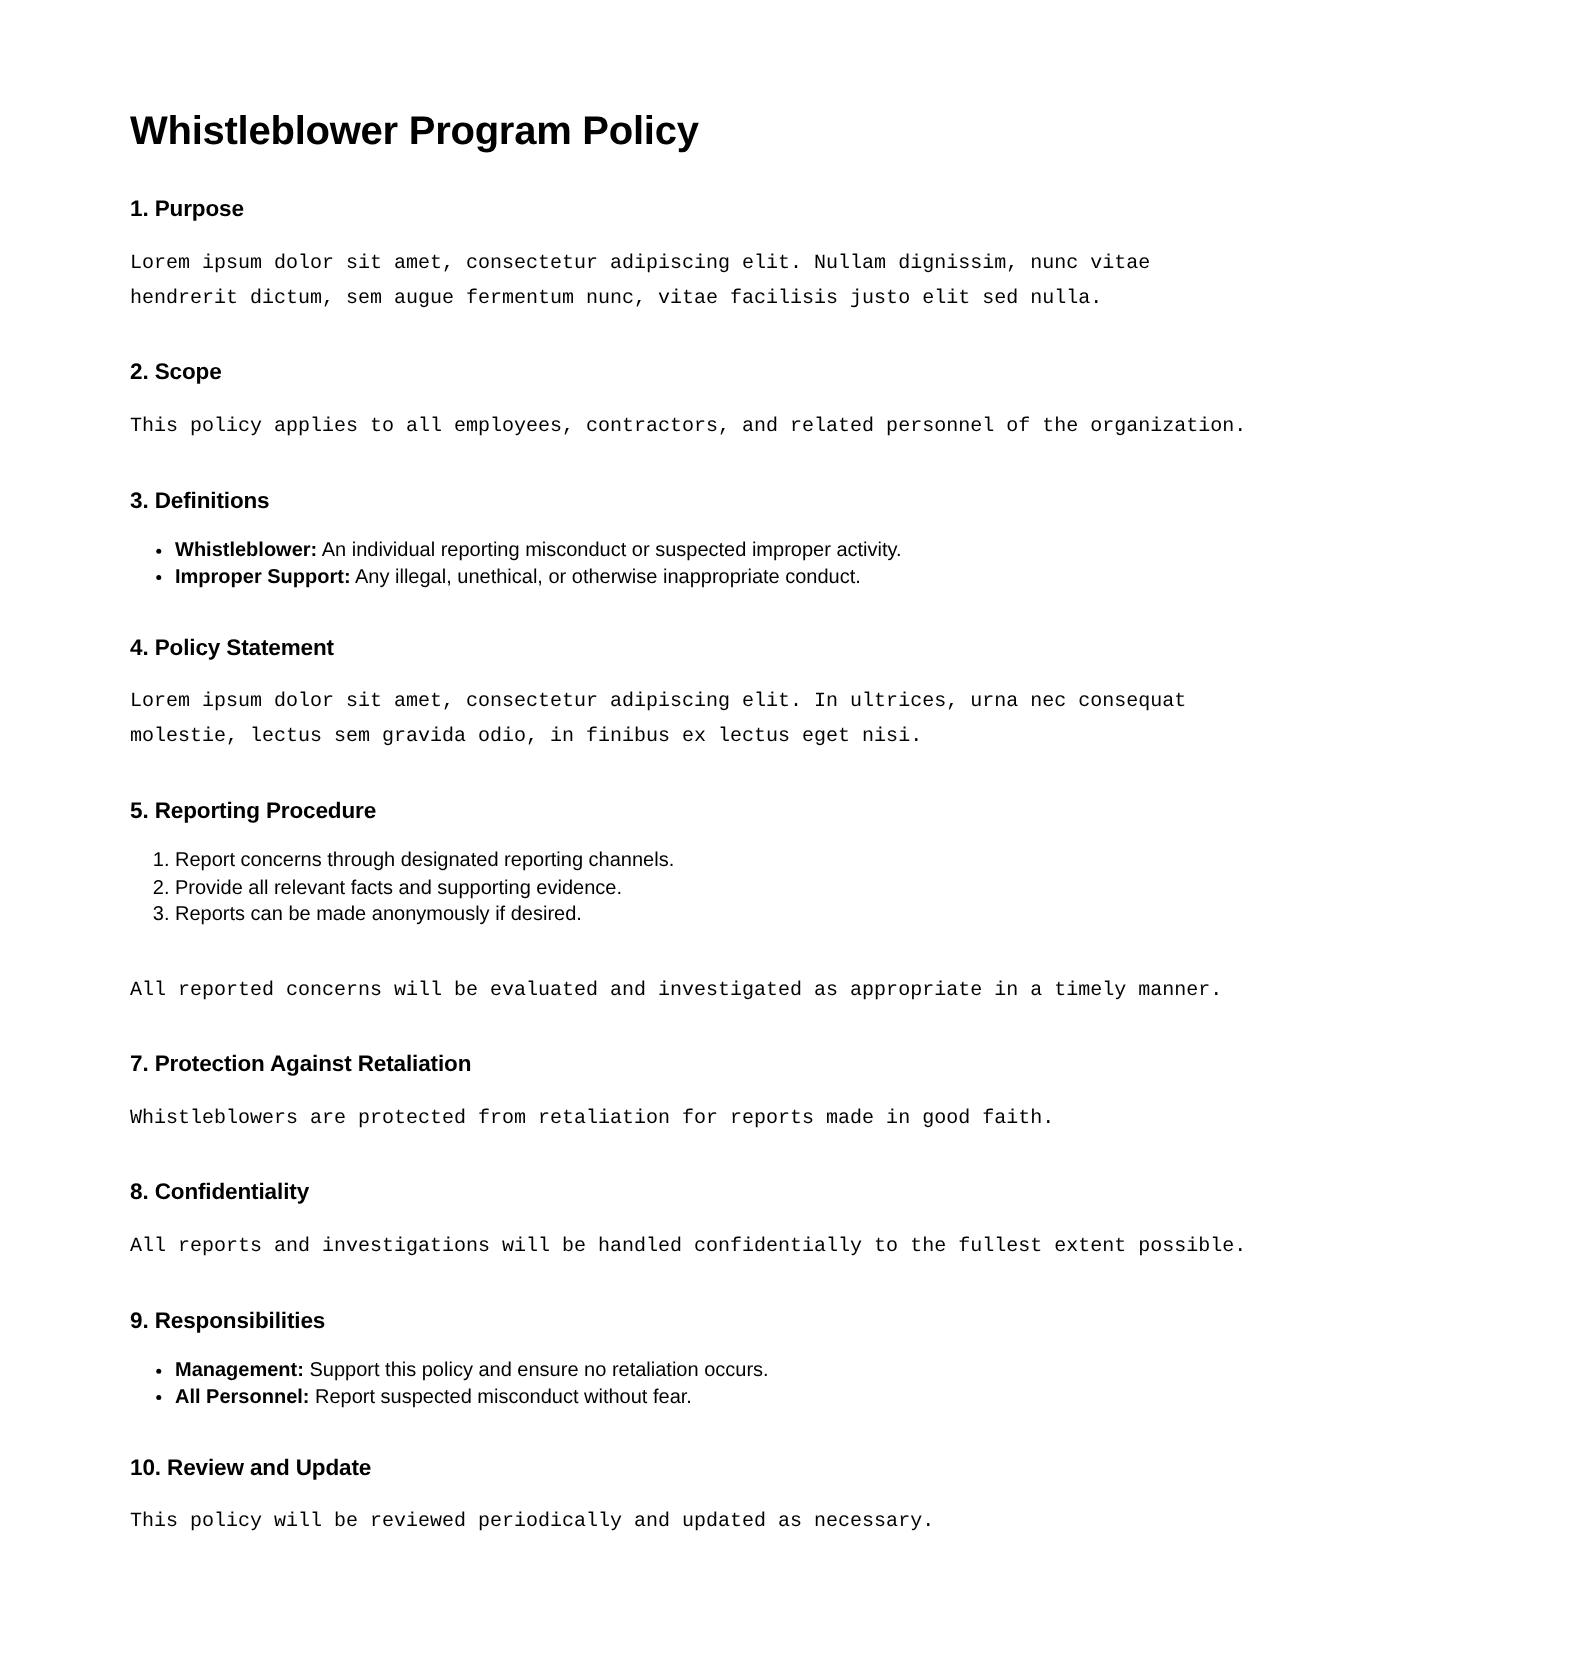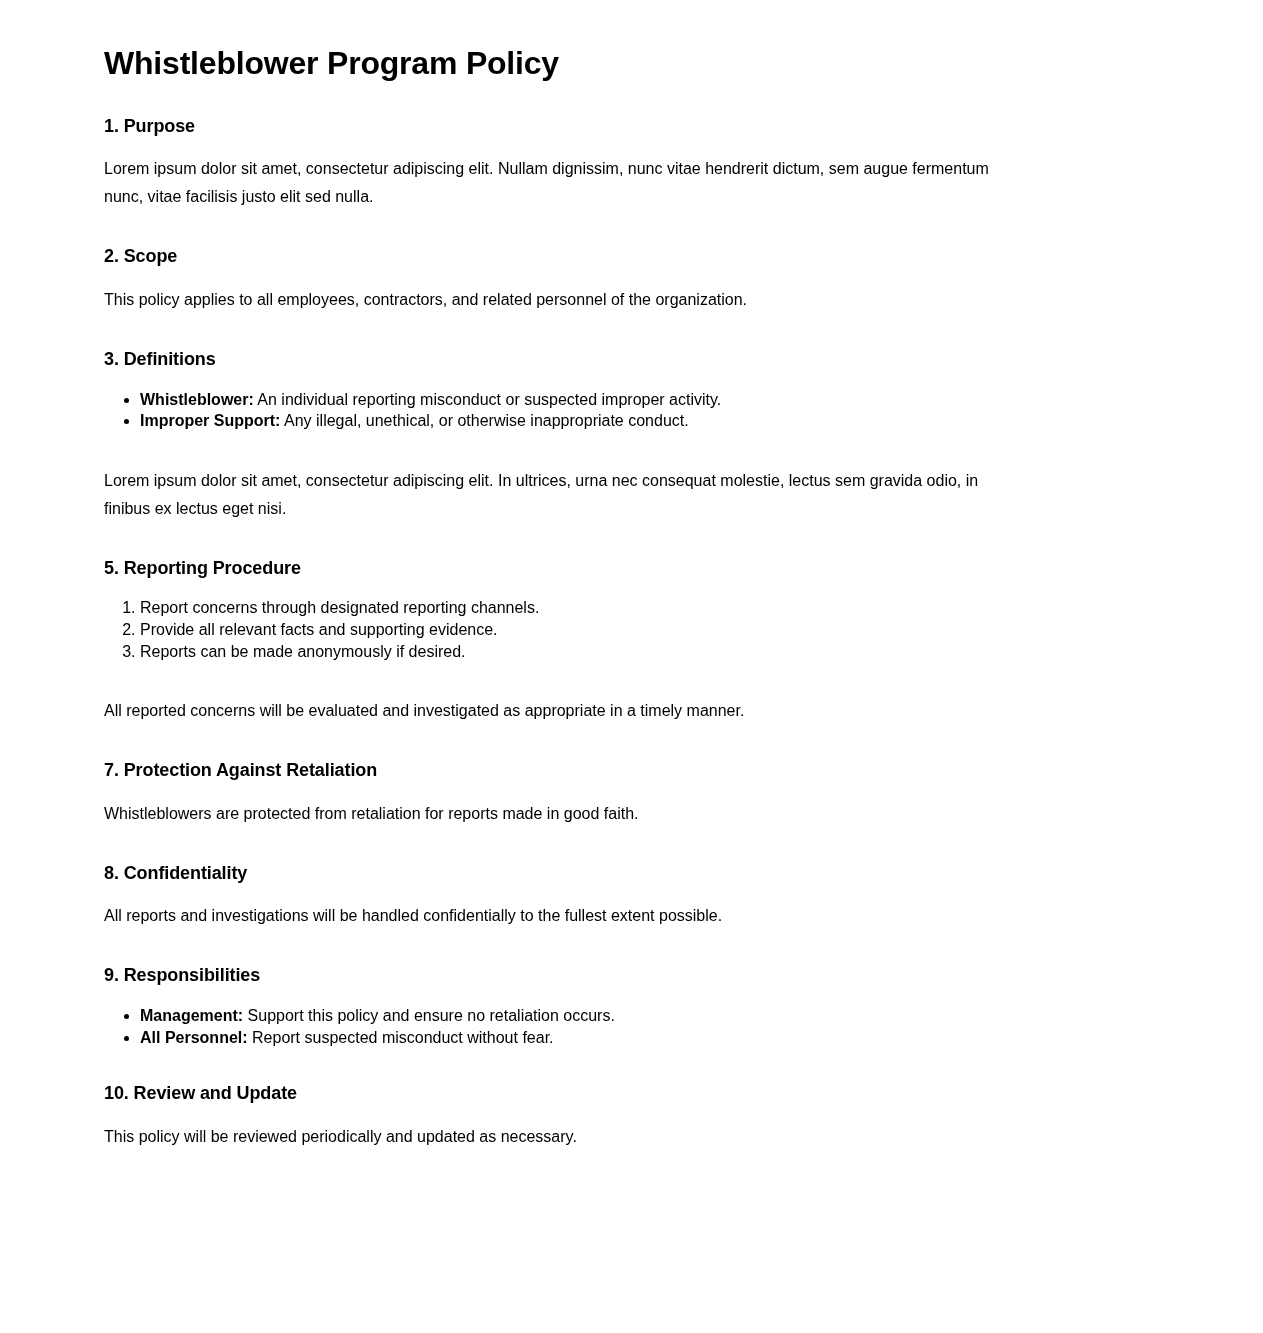--- a/index.html
+++ b/index.html
@@ -8,21 +8,21 @@
     background: #ffffff;
   }
   body {
     width: 1263px;
     min-height: 1333px;
     font-family: "Liberation Sans", sans-serif;
     color: #000000;
     -webkit-font-smoothing: antialiased;
   }
   .page {
-    padding: 45px 104px 0 104px;
+    padding: 86px 104px 0 104px;
     box-sizing: border-box;
     width: 1111px;
   }
   .doc-title {
     font-size: 32px;
     font-weight: bold;
     line-height: 1.15;
     margin: 0 0 34px 0;
     letter-spacing: -0.2px;
   }
@@ -40,20 +40,21 @@
     margin-top: 0;
   }
   .section {
     margin-bottom: 35px;
   }
   .body-text {
     font-size: 16px;
     line-height: 1.75;
     margin: 0;
     max-width: 1032px;
+    font-family: Liberation Mono, monospace;
   }
   ul.bullet-list {
     margin: 0;
     padding-left: 36px;
     list-style-type: disc;
   }
   ul.bullet-list li {
     font-size: 16px;
     line-height: 1.35;
     margin: 0;
@@ -92,20 +93,21 @@
 
   <div class="section">
     <h2 class="section-heading">3. Definitions</h2>
     <ul class="bullet-list">
       <li><span class="term">Whistleblower:</span><span> An individual reporting misconduct or suspected improper activity.</span></li>
       <li><span class="term">Improper Support:</span><span> Any illegal, unethical, or otherwise inappropriate conduct.</span></li>
     </ul>
   </div>
 
   <div class="section">
+    <h2 class="section-heading">4. Policy Statement</h2>
     <p class="body-text">Lorem ipsum dolor sit amet, consectetur adipiscing elit. In ultrices, urna nec consequat molestie, lectus sem gravida odio, in finibus ex lectus eget nisi.</p>
   </div>
 
   <div class="section">
     <h2 class="section-heading">5. Reporting Procedure</h2>
     <ol class="numbered-list">
       <li>Report concerns through designated reporting channels.</li>
       <li>Provide all relevant facts and supporting evidence.</li>
       <li>Reports can be made anonymously if desired.</li>
     </ol>

